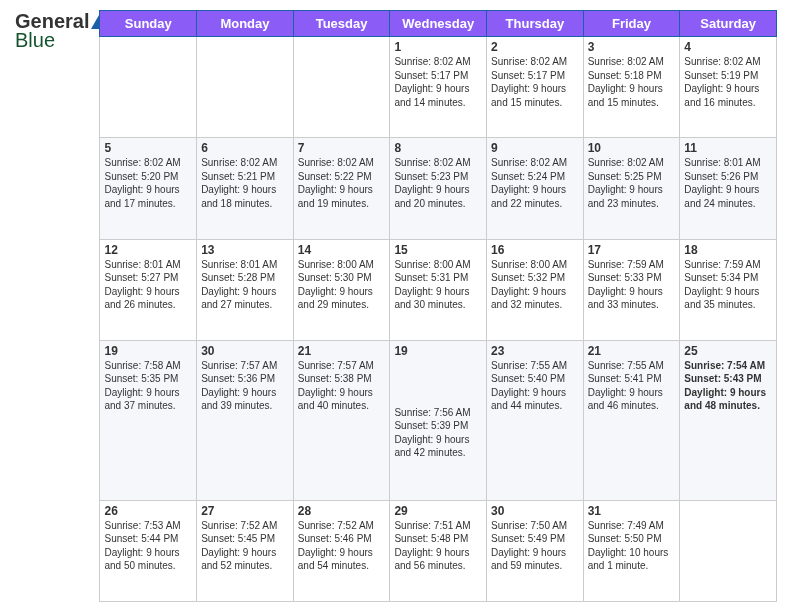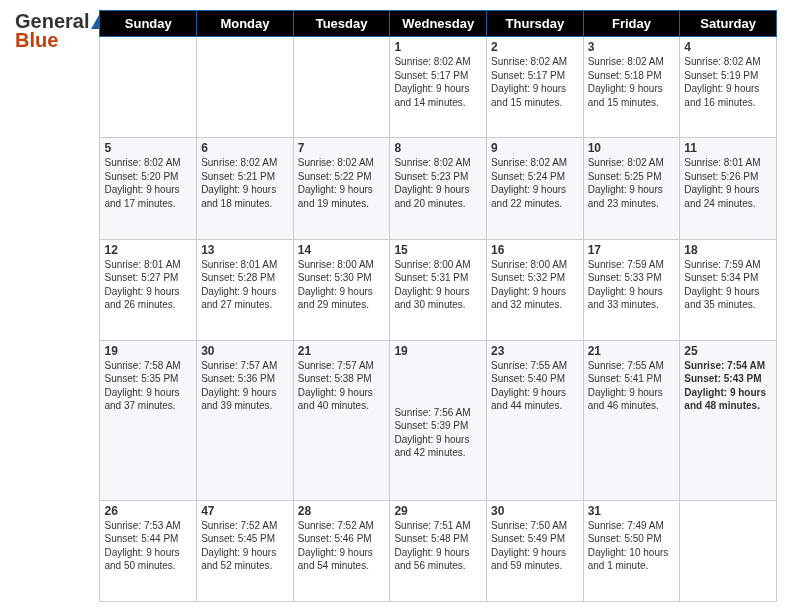--- a/index.html
+++ b/index.html
@@ -62,21 +62,21 @@
       font-size: 10.5px;
       color: #333;
       height: 78px;
     }
     .calendar tr:nth-child(even) td {
       background: #f5f7fa;
     }
     .calendar tr:nth-child(odd) td {
       background: #fff;
     }
-    .calendar thead tr th { background: #000000; }
+    .calendar thead tr th { background: #8b5cf6; }
     .day-num {
       font-weight: bold;
       font-size: 12px;
       display: block;
       margin-bottom: 1px;
     }
     .day-info {
       font-size: 10px;
       line-height: 1.35;
       color: #333;
@@ -91,21 +91,21 @@
 </head>
 <body>
 
 <div class="page">
   <div class="header">
     <div class="logo">
       <div style="display:flex;align-items:center;">
         <span style="font-size:20px;font-weight:bold;color:#333;">General</span>
         <span style="display:inline-block;width:0;height:0;border-left:8px solid transparent;border-bottom:14px solid #1a5fa8;margin-left:2px;margin-bottom:0;"></span>
       </div>
-      <span style="font-size:20px;font-weight:bold;color:#c2410c;margin-top:-4px;">Blue</span>
+      <span style="font-size:20px;font-weight:normal;color:#14532d;margin-top:-4px;">Blue</span>
     </div>
     <div class="title-block">
       <div class="month-title"></div>
       <div class="location"></div>
     </div>
   </div>
 
   <table class="calendar">
     <thead>
       <tr>
@@ -307,21 +307,21 @@
         </tr>
         <tr class="row-odd">
           <td>
             <span class="day-num">26</span>
             <div class="day-info" style="white-space: pre-line;">Sunrise: 7:53 AM
 Sunset: 5:44 PM
 Daylight: 9 hours
 and 50 minutes.</div>
           </td>
           <td>
-            <span class="day-num">47</span>
+            <span class="day-num">27</span>
             <div class="day-info" style="white-space: pre-line;">Sunrise: 7:52 AM
 Sunset: 5:45 PM
 Daylight: 9 hours
 and 52 minutes.</div>
           </td>
           <td>
             <span class="day-num">28</span>
             <div class="day-info" style="white-space: pre-line;">Sunrise: 7:52 AM
 Sunset: 5:46 PM
 Daylight: 9 hours

